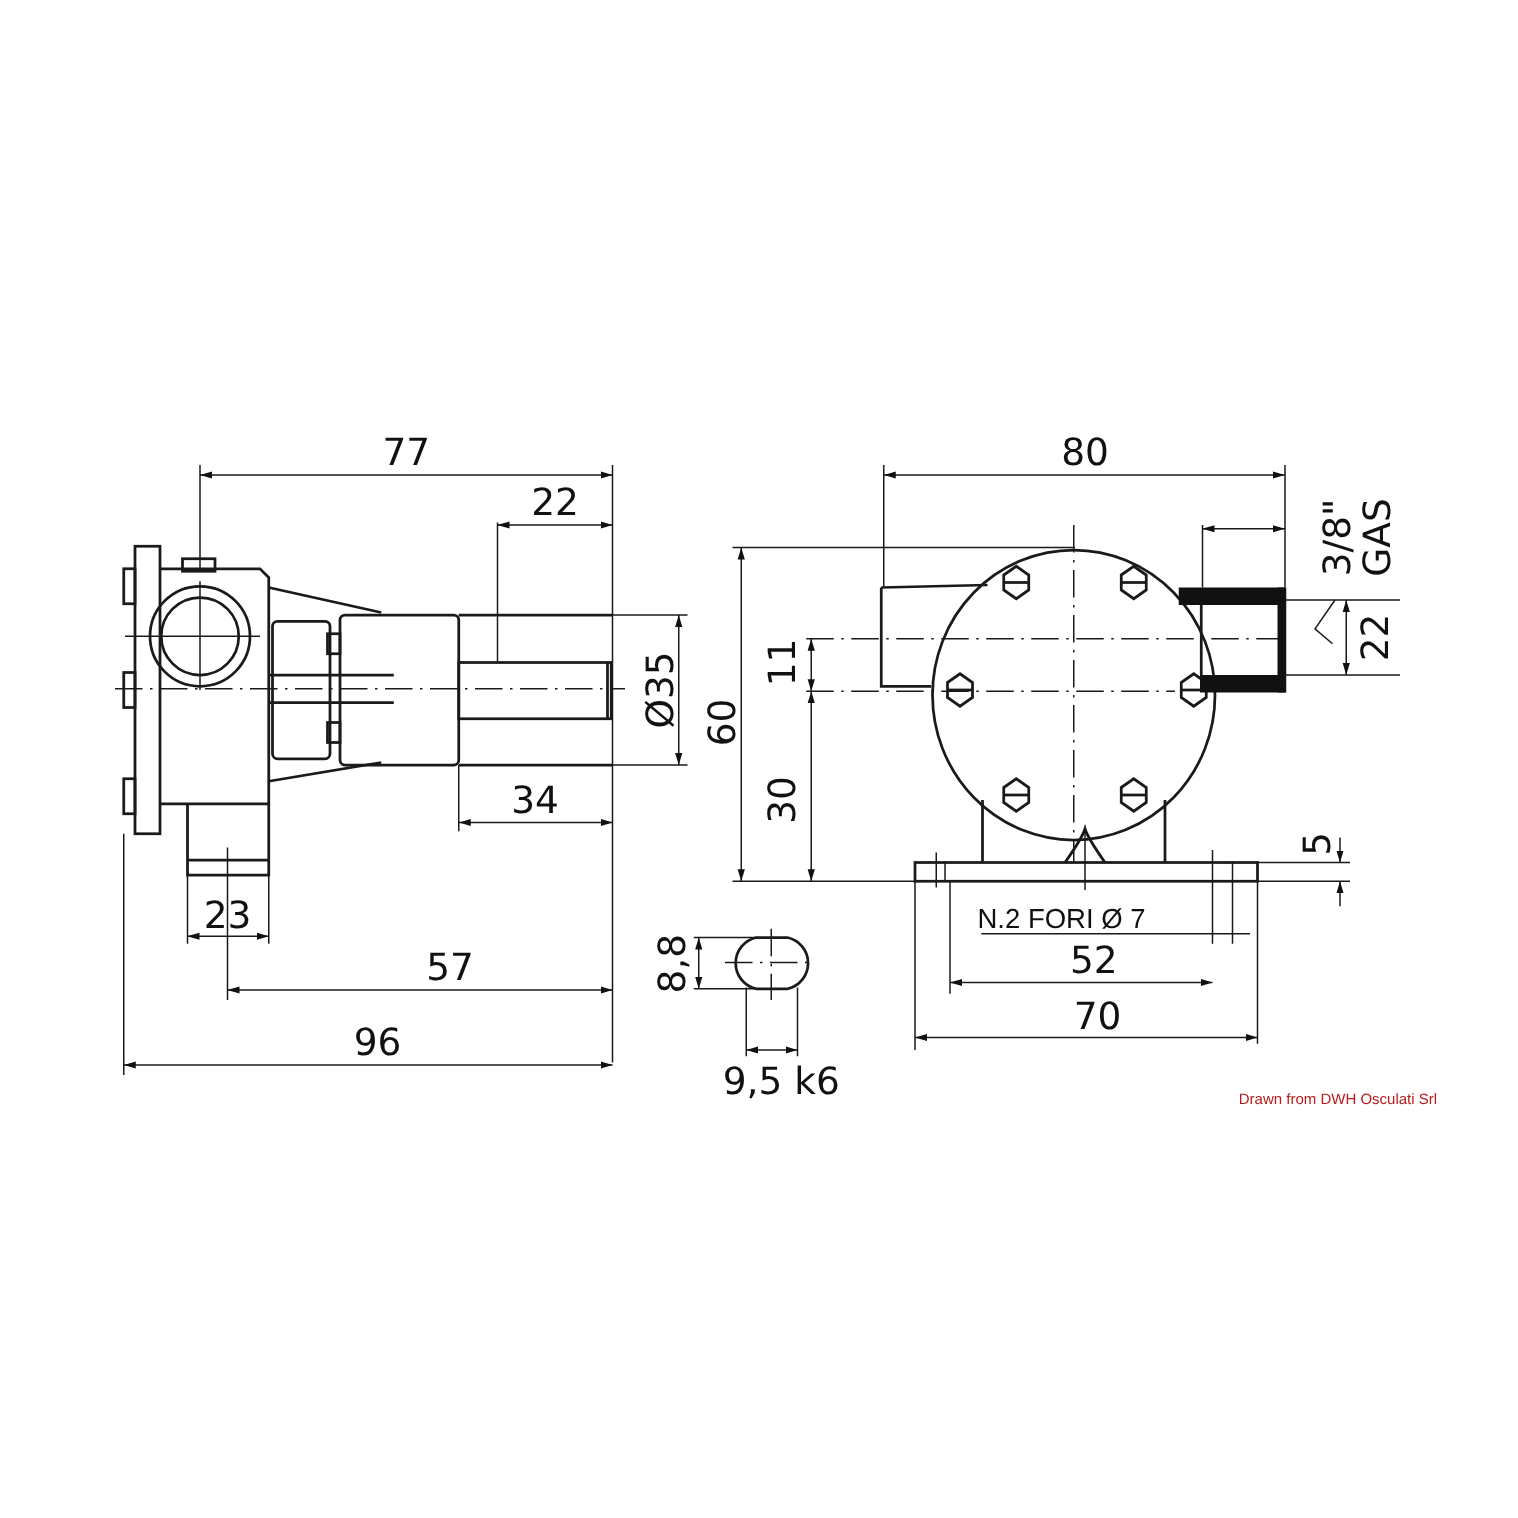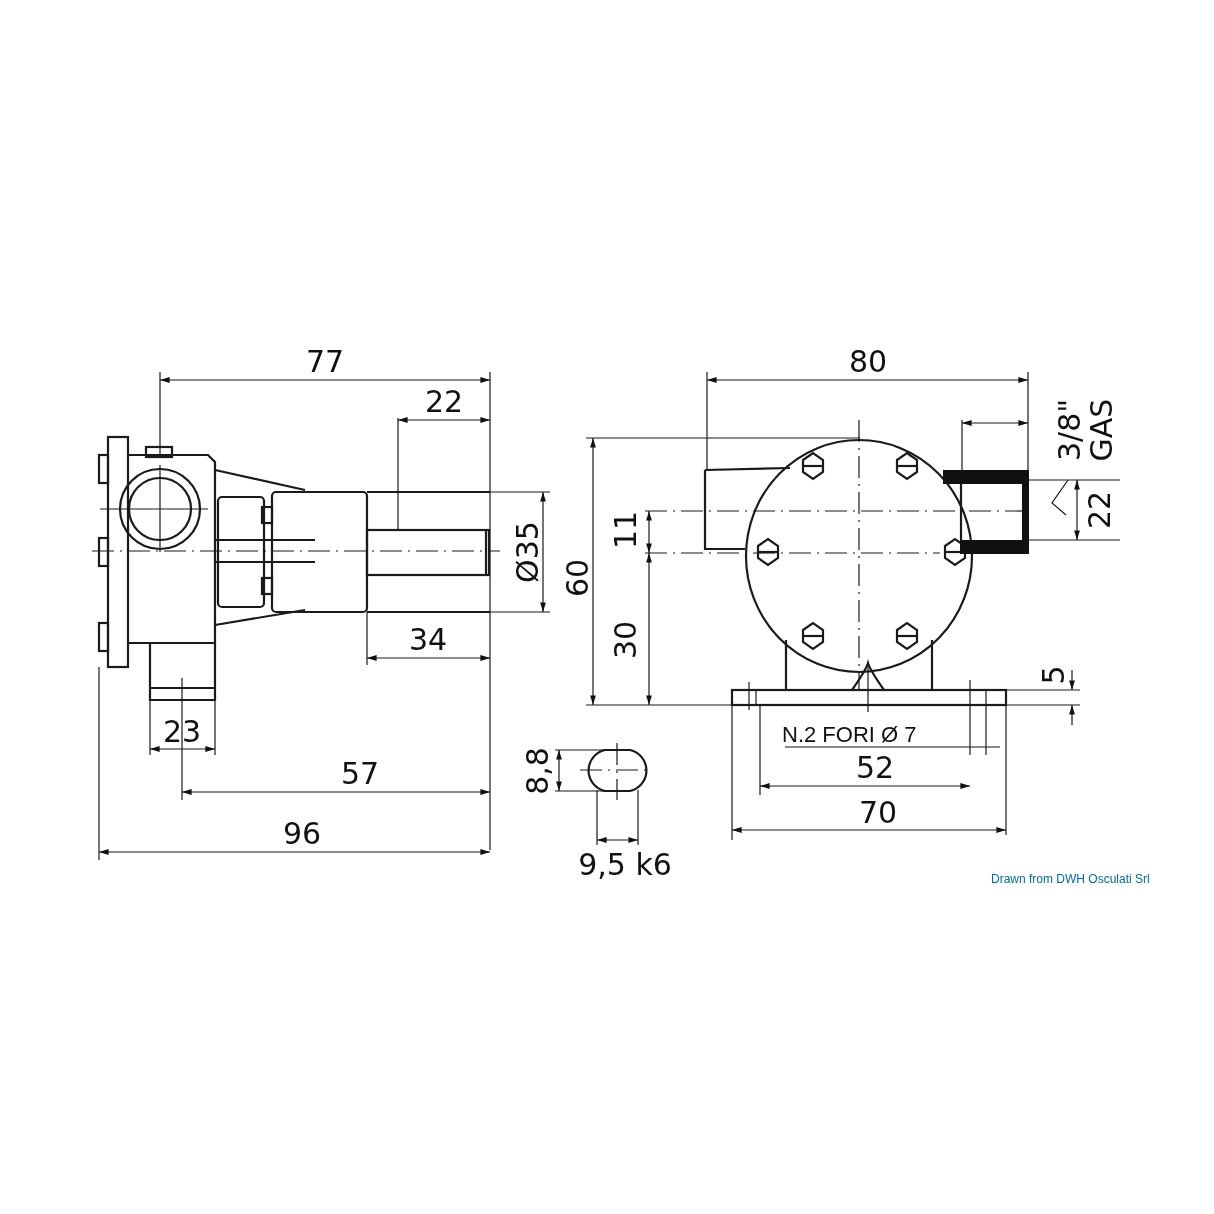--- a/index.html
+++ b/index.html
@@ -4,21 +4,21 @@
 <style>
   html, body { margin:0; padding:0; background:#ffffff; }
   body { width:1214px; height:1214px; position:relative; overflow:hidden; font-family:"DejaVu Sans", sans-serif; }
   svg { position:absolute; left:0; top:0; }
   .ln { stroke:#1a1a1a; stroke-width:2.2; fill:none; }
   .thin { stroke:#1a1a1a; stroke-width:1.2; fill:none; }
   .cl { stroke:#1a1a1a; stroke-width:1.2; fill:none; stroke-dasharray:22 6 2 6; }
   .fill { fill:#111; stroke:none; }
   .dim { font-family:"DejaVu Sans", sans-serif; font-size:30px; fill:#111; }
   .dim-sm { font-family:"Liberation Sans", sans-serif; font-size:22px; fill:#111; }
-  .credit { position:absolute; left:991px; top:872px; font-family:"Liberation Sans", sans-serif; font-size:12px; color:#0369a1; }
+  .credit { position:absolute; left:991px; top:872px; font-family:"Liberation Sans", sans-serif; font-size:12px; color:#b91c1c; }
 </style>
 </head>
 <body>
 
 <svg width="1214" height="1214" viewBox="0 0 1214 1214">
   <defs>
     <marker id="ar" viewBox="0 0 10 10" refX="10" refY="5" markerWidth="8" markerHeight="8" orient="auto-start-reverse">
       <path d="M0,2 L10,5 L0,8 z" fill="#111"></path>
     </marker>
   </defs>

